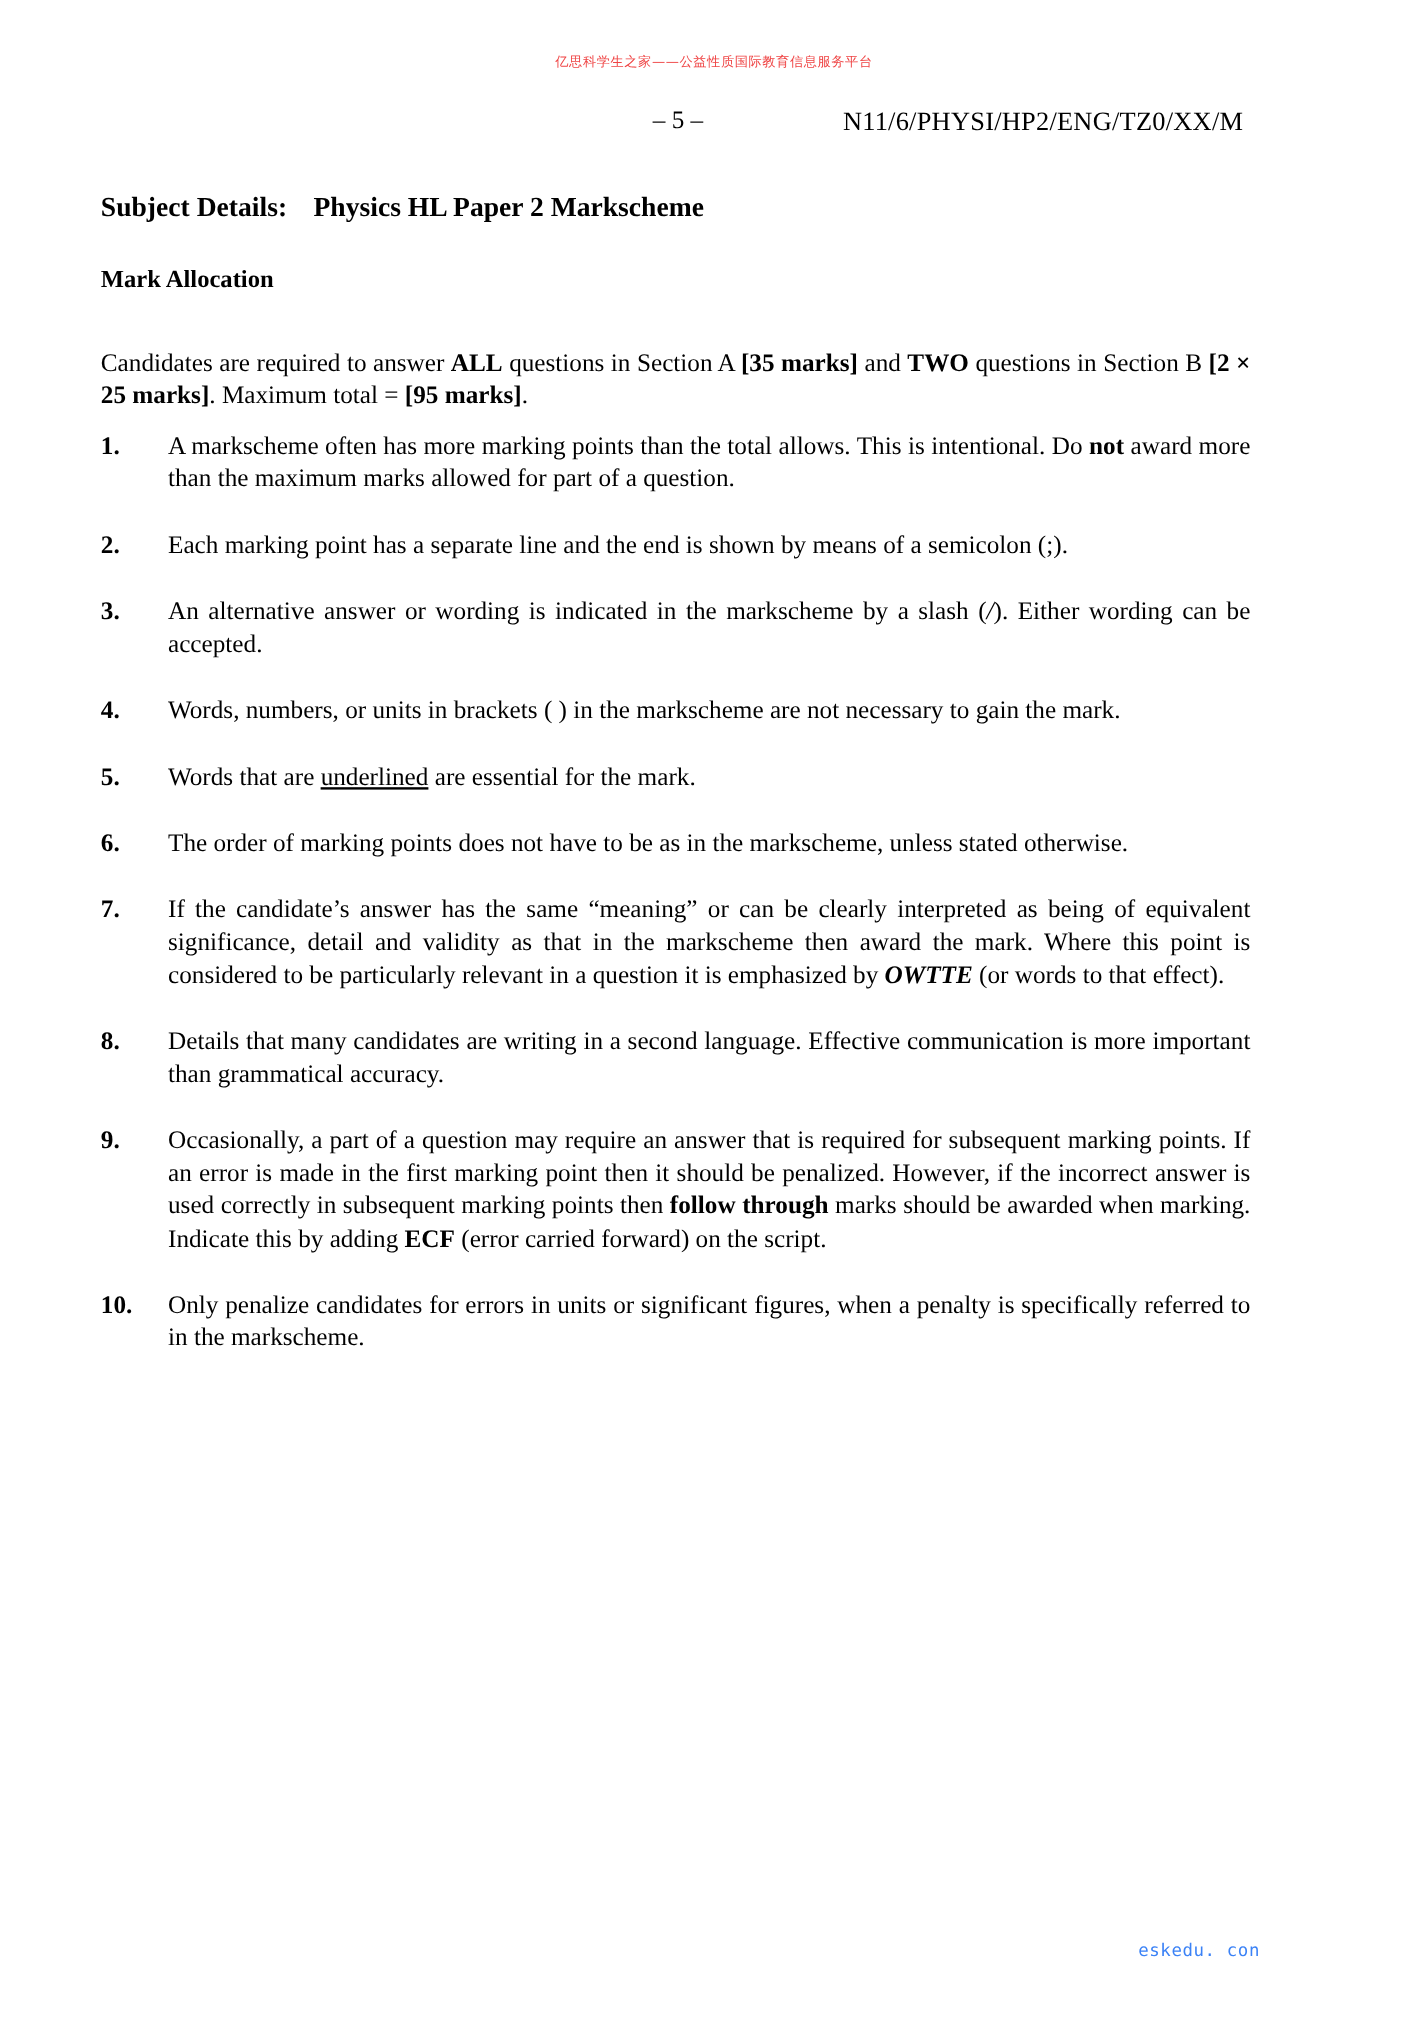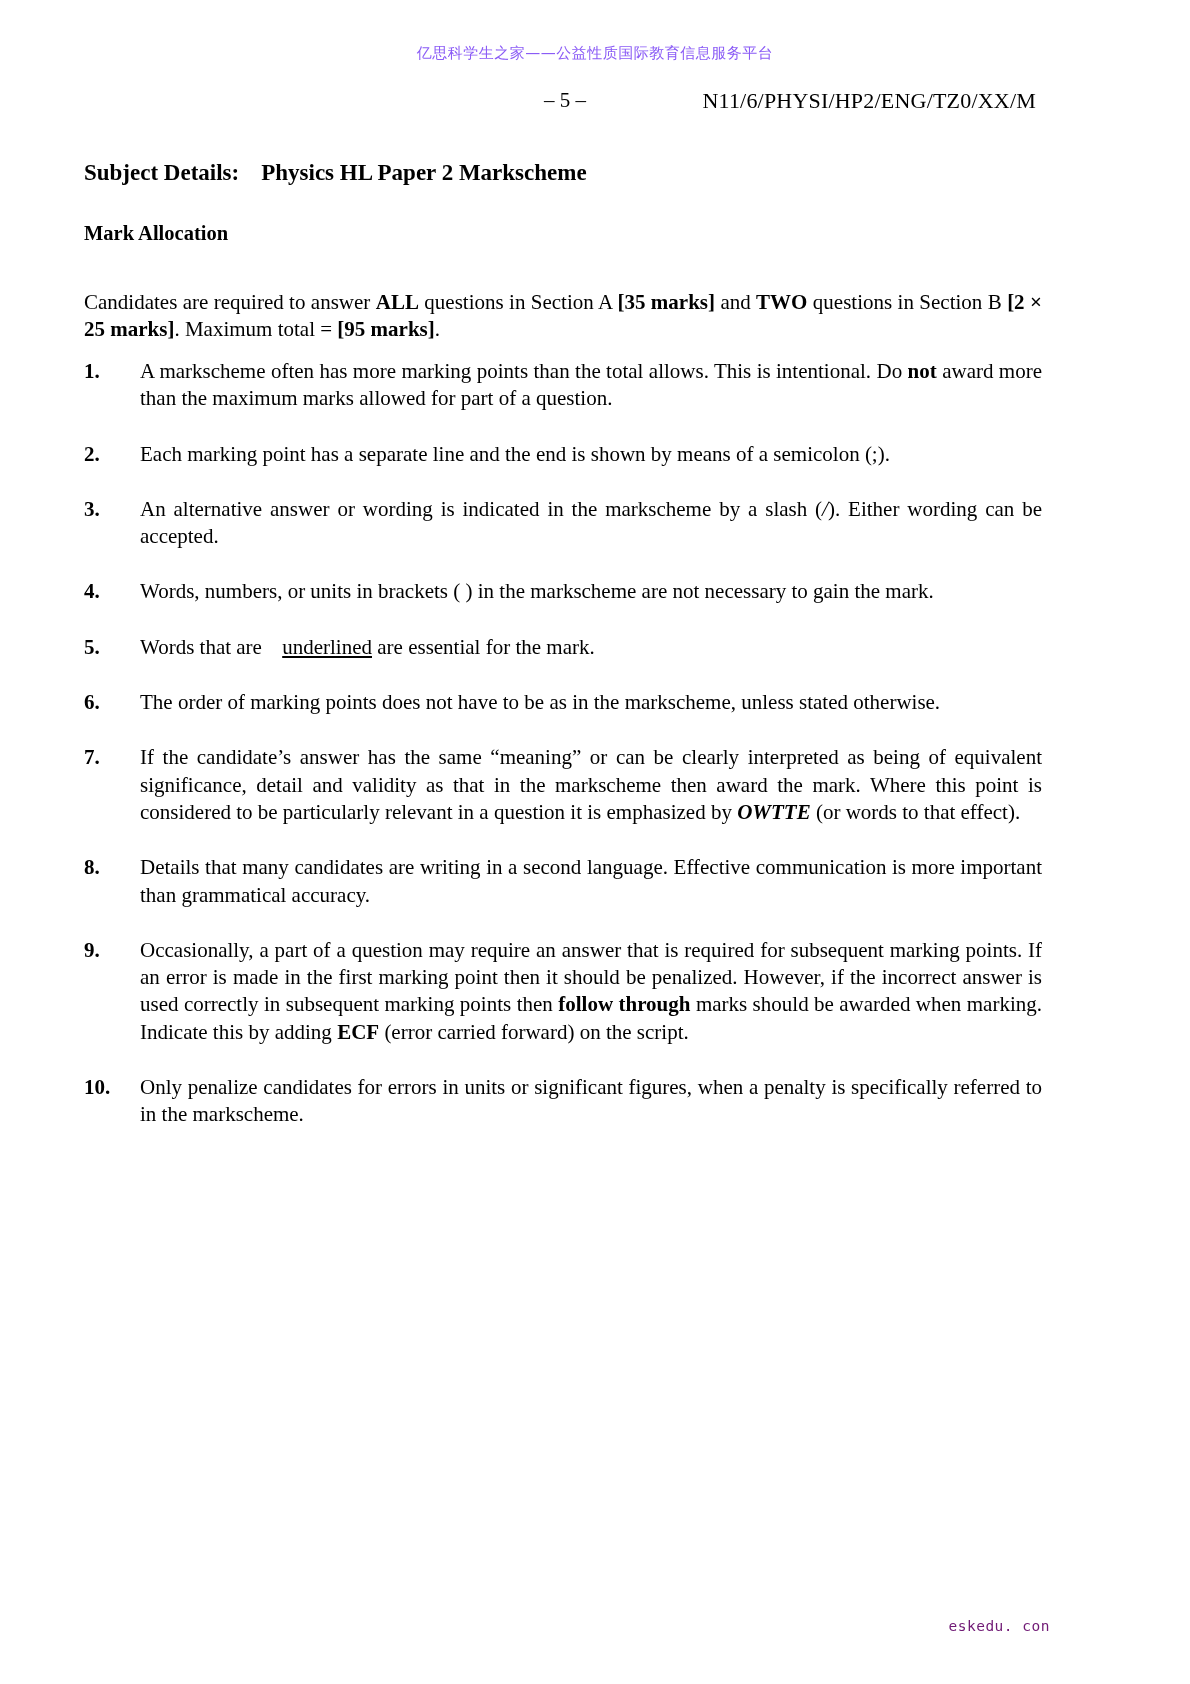--- a/index.html
+++ b/index.html
@@ -22,22 +22,22 @@
     box-sizing: border-box;
     padding: 0 84px;
   }
   .watermark-top {
     position: absolute;
     top: 44px;
     left: 0;
     width: 1190px;
     text-align: center;
     font-family: "DejaVu Sans", sans-serif;
-    font-size: 15px;
-    color: #8b5cf6;
+    font-size: 11px;
+    color: #ef4444;
     letter-spacing: 0.5px;
   }
   .header-row {
     position: absolute;
     top: 88px;
     left: 84px;
     right: 84px;
     height: 30px;
   }
   .page-number {
@@ -103,28 +103,28 @@
   .item .txt {
     flex: 1 1 auto;
     text-align: justify;
     text-justify: inter-word;
   }
   .item .txt.nojust {
     text-align: left;
   }
   b, strong { font-weight: bold; }
   .ital-bold { font-style: italic; font-weight: bold; }
-  .u { text-decoration: underline; margin-left: 15px; }
+  .u { text-decoration: underline; }
   .watermark-bottom {
     position: absolute;
     bottom: 50px;
     right: 140px;
     font-family: "DejaVu Sans Mono", monospace;
     font-size: 14.5px;
-    color: #701a75;
+    color: #3b82f6;
     letter-spacing: 0.5px;
   }
 </style>
 </head>
 <body>
 
 <div class="page">
 
   <div class="watermark-top">亿思科学生之家——公益性质国际教育信息服务平台</div>
 

